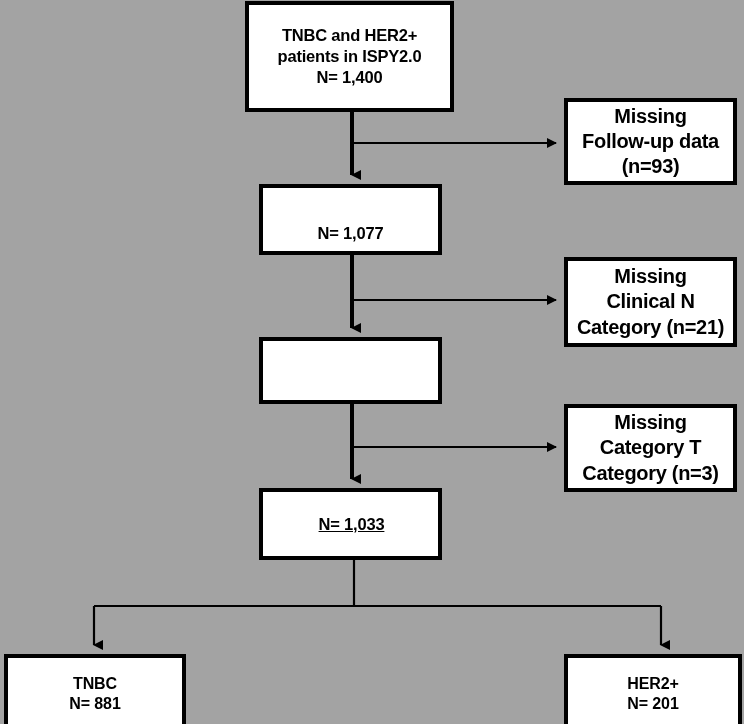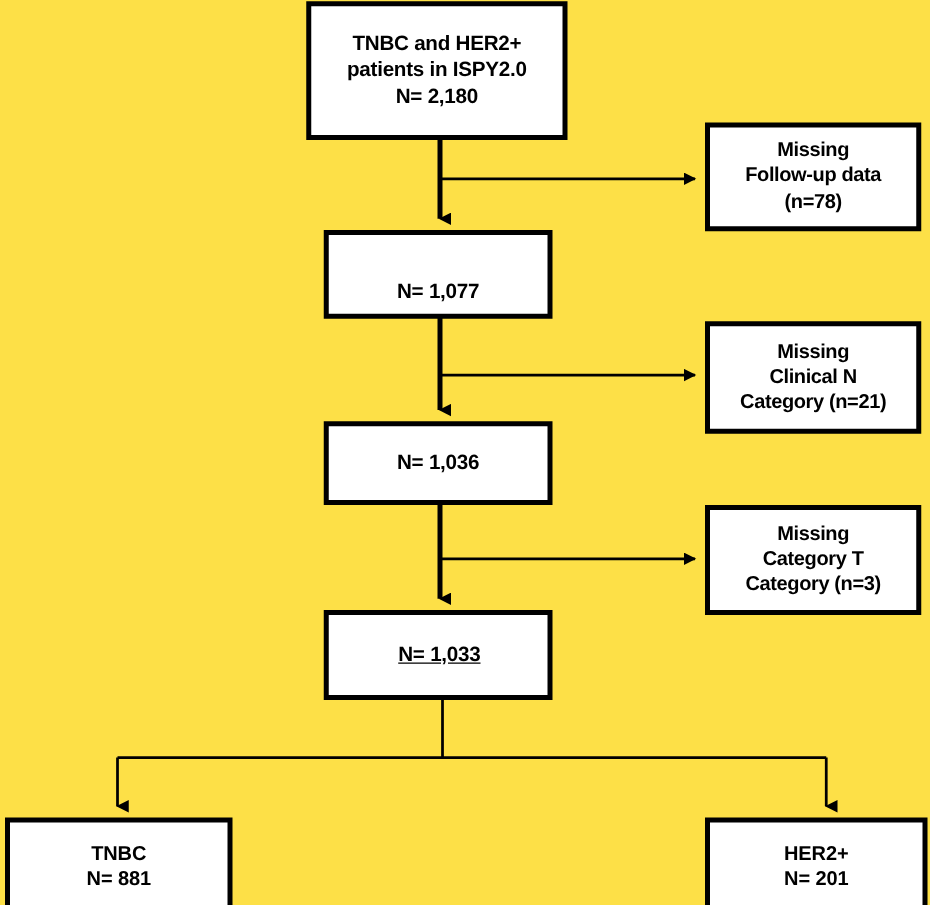--- a/index.html
+++ b/index.html
@@ -10,21 +10,21 @@
   body {
     width: 744px;
     height: 724px;
     overflow: hidden;
     font-family: "Liberation Sans", sans-serif;
   }
   #flowchart-root {
     position: relative;
     width: 744px;
     height: 724px;
-    background: #fde047;
+    background: #a3a3a3;
   }
   svg.chart-svg {
     position: absolute;
     top: 0;
     left: 0;
     width: 744px;
     height: 724px;
     display: block;
   }
   .box-rect {
@@ -58,21 +58,21 @@
     color: #000000;
     line-height: 1.26;
     box-sizing: border-box;
     pointer-events: none;
   }
   .node-label span {
     display: block;
     white-space: nowrap;
   }
   .fs-main { font-size: 16.5px; letter-spacing: -0.2px; }
-  .fs-side { font-size: 16px; letter-spacing: -0.3px; align-items: center; }
+  .fs-side { font-size: 20px; letter-spacing: -0.3px; align-items: center; }
   .fs-term { font-size: 16px; letter-spacing: -0.1px; }
 </style>
 </head>
 <body>
 
 <div id="flowchart-root">
 
   <svg class="chart-svg" viewBox="0 0 744 724">
     <defs>
       <marker id="arrow-down" markerWidth="14" markerHeight="14" refX="5" refY="9" orient="auto" markerUnits="userSpaceOnUse">
@@ -123,39 +123,36 @@
     <rect class="box-rect" x="566" y="259" width="169" height="86"></rect>
     <rect class="box-rect" x="566" y="406" width="169" height="84"></rect>
 
     <rect class="box-rect" x="6" y="656" width="178" height="76"></rect>
     <rect class="box-rect" x="566" y="656" width="174" height="76"></rect>
   </svg>
 
   <div class="node-label fs-main" style="left:247px; top:3px; width:205px; height:107px;">
     <span>TNBC and HER2+</span>
     <span>patients in ISPY2.0</span>
-    <span>N= 2,180</span>
+    <span>N= 1,400</span>
   </div>
 
   <div class="node-label fs-main" style="left:261px; top:200px; width:179px; height:67px;">
     <span>N= 1,077</span>
   </div>
 
-  <div class="node-label fs-main" style="left:261px; top:339px; width:179px; height:63px;">
-    <span>N= 1,036</span>
-  </div>
 
   <div class="node-label fs-main" style="left:262px; top:490px; width:179px; height:68px;text-decoration:underline;">
     <span>N= 1,033</span>
   </div>
 
   <div class="node-label fs-side" style="left:566px; top:100px; width:169px; height:83px;">
     <span>Missing</span>
     <span>Follow-up data</span>
-    <span>(n=78)</span>
+    <span>(n=93)</span>
   </div>
 
   <div class="node-label fs-side" style="left:566px; top:259px; width:169px; height:86px;">
     <span>Missing</span>
     <span>Clinical N</span>
     <span>Category (n=21)</span>
   </div>
 
   <div class="node-label fs-side" style="left:566px; top:406px; width:169px; height:84px;">
     <span>Missing</span>

